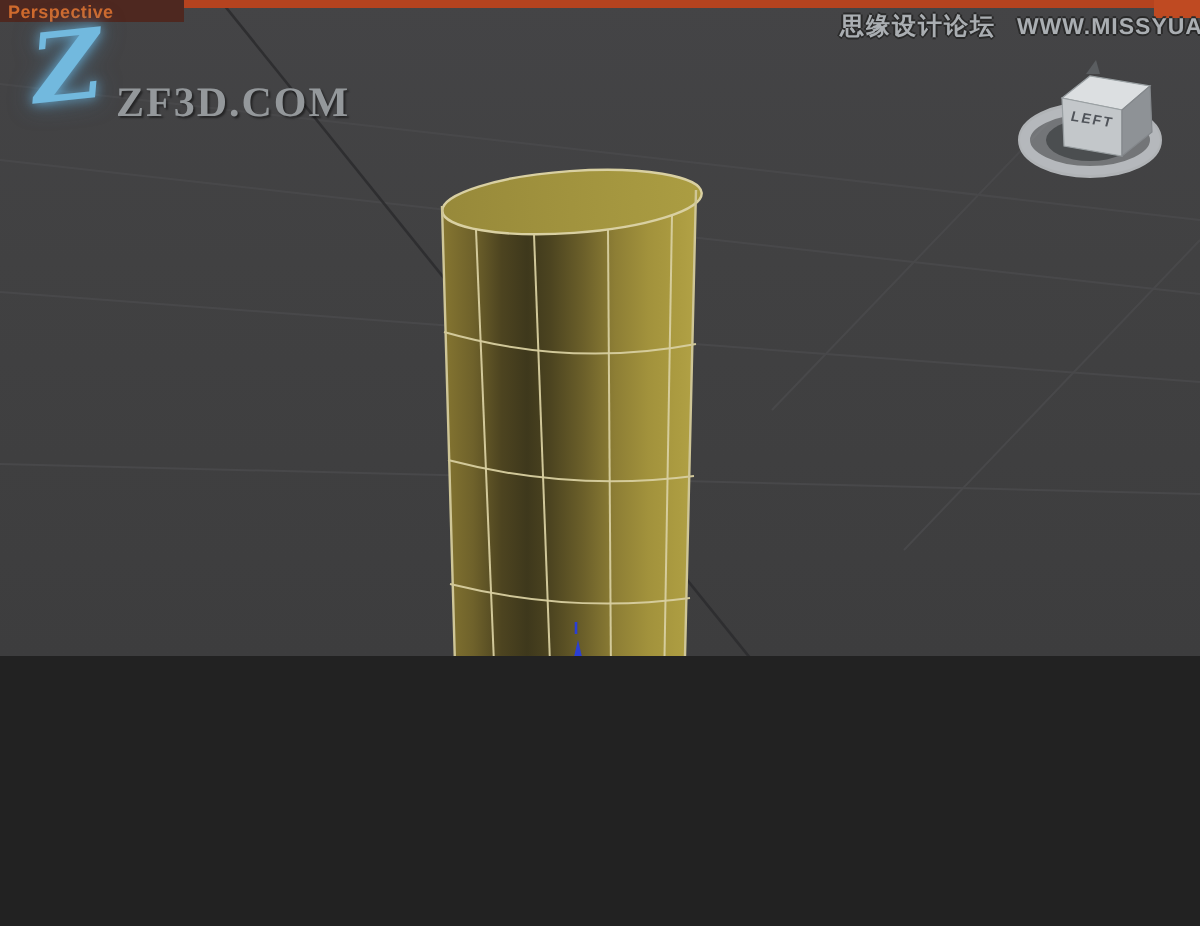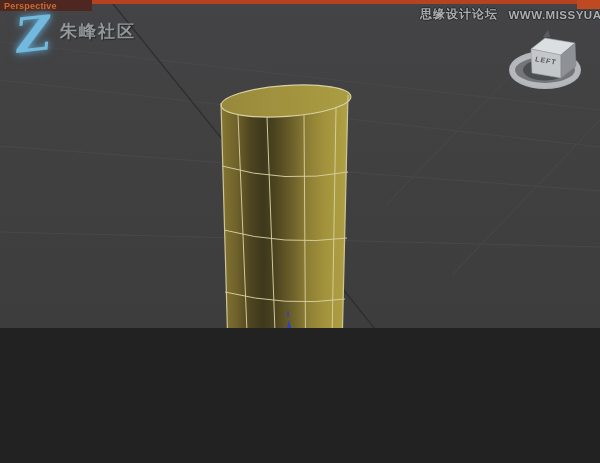--- a/index.html
+++ b/index.html
@@ -150,21 +150,21 @@
     </g>
   </svg>
 
   <div class="top-border"></div>
   <div class="corner-accent"></div>
   <div class="label-bar"></div>
   <div class="vp-label">Perspective</div>
 
   <div class="wm-left">
     <div class="z-glyph">Z</div>
-    <div class="site-name">朱峰社区</div>
+    <div class="site-url">ZF3D.COM</div>
   </div>
 
   <div class="wm-right">
     <span class="forum-name">思缘设计论坛</span>
     <span class="forum-url">WWW.MISSYUAN.COM</span>
   </div>
 
   <div class="viewcube-hit"></div>
   <div class="viewcube-face-label">LEFT</div>
 

